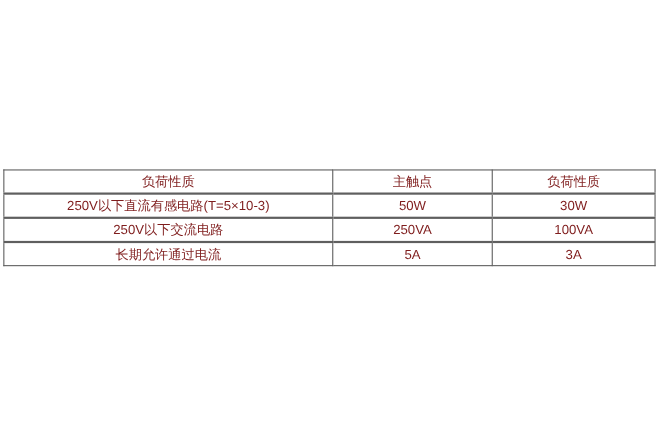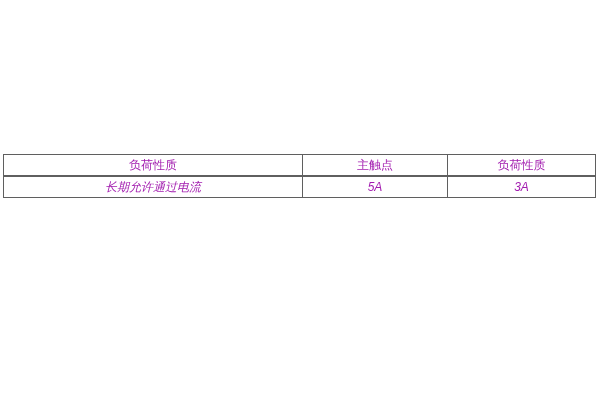--- a/index.html
+++ b/index.html
@@ -26,27 +26,27 @@
   }
   table.spec-table td {
     border: 1px solid #5f5f5f;
     border-top-width: 2px;
     border-bottom-width: 2px;
     height: 20px;
     padding: 0 4px;
     text-align: center;
     vertical-align: middle;
     font-size: 12px;
-    color: #a21caf;
+    color: #7f1d1d;
     line-height: 1;
     white-space: nowrap;
     overflow: hidden;
   }
   table.spec-table tr:first-child td { border-top-width: 1px; }
-  table.spec-table tr:last-child td { border-bottom-width: 1px; font-style: italic; }
+  table.spec-table tr:last-child td { border-bottom-width: 1px; }
   col.c1 { width: 299px; }
   col.c2 { width: 145px; }
   col.c3 { width: 148px; }
 </style>
 </head>
 <body>
 
 <div class="canvas">
   <table class="spec-table">
     <colgroup>
@@ -54,19 +54,29 @@
       <col class="c2">
       <col class="c3">
     </colgroup>
     <tbody>
       <tr>
         <td>负荷性质</td>
         <td>主触点</td>
         <td>负荷性质</td>
       </tr>
       <tr>
+        <td>250V以下直流有感电路(T=5×10-3)</td>
+        <td>50W</td>
+        <td>30W</td>
+      </tr>
+      <tr>
+        <td>250V以下交流电路</td>
+        <td>250VA</td>
+        <td>100VA</td>
+      </tr>
+      <tr>
         <td>长期允许通过电流</td>
         <td>5A</td>
         <td>3A</td>
       </tr>
     </tbody>
   </table>
 </div>
 
 </body></html>

